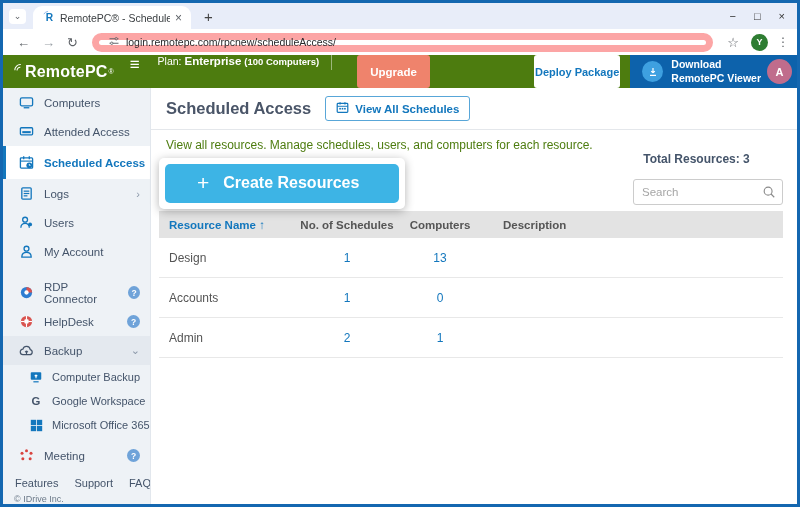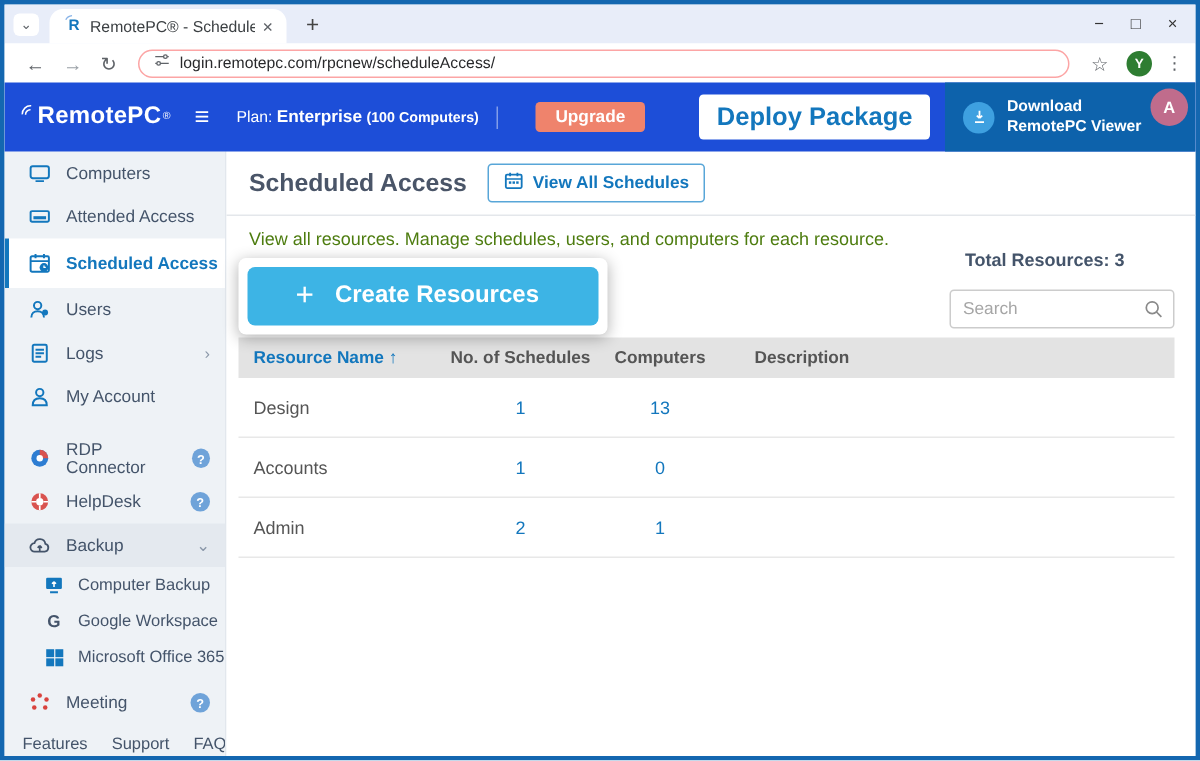--- a/index.html
+++ b/index.html
@@ -14,44 +14,44 @@
   .tab { align-self:flex-end; height:23px; background:#fff; border-radius:9px 9px 0 0;
          display:flex; align-items:center; padding:0 9px; margin-left:7px; width:158px; }
   .tab-title { font-size:10.5px; color:#3c4043; white-space:nowrap; overflow:hidden; flex:1; margin:0 5px; }
   .tab-close { font-size:12px; color:#5f6368; }
   .newtab { font-size:15px; color:#444; margin-left:13px; }
   .winctl { margin-left:auto; display:flex; gap:18px; margin-right:12px; color:#333; font-size:11px; align-items:center; }
 
   .urlrow { height:26px; background:#fff; display:flex; align-items:center; padding:0 8px; flex-shrink:0; }
   .nav-ic { color:#5f6368; font-size:13px; margin:0 6px; }
   .nav-ic.fwd { color:#9aa0a6; }
-  .omnibox { flex:1; height:19px; border:1px solid #fca5a5; border-radius:10px; display:flex;
+  .omnibox { flex:1; height:19px; border:7px solid #fca5a5; border-radius:10px; display:flex;
              align-items:center; padding:0 9px; gap:6px; margin:0 8px; }
   .url-text { font-size:10.5px; color:#28292b; }
   .star { color:#5f6368; font-size:13px; margin:0 6px; }
   .chrome-avatar { width:17px; height:17px; border-radius:50%; background:#2e7d32; color:#fff;
                    font-size:9px; font-weight:bold; display:flex; align-items:center; justify-content:center; margin:0 6px; }
   .dots { color:#5f6368; font-size:12px; margin-left:3px; }
 
   
-  .appheader { height:46px; background:#1d4ed8; display:flex; align-items:center; color:#fff;
+  .appheader { height:33px; background:#4d7c0f; display:flex; color:#fff;
                position:relative; flex-shrink:0; padding-left:10px; }
   .logo { display:flex; align-items:center; gap:1px; }
   .logo-text { font-size:16px; font-weight:bold; letter-spacing:.2px; }
   .reg { font-size:7px; vertical-align:top; line-height:10px; }
   .burger { font-size:17px; margin-left:16px; cursor:pointer; }
   .plan { font-size:10.5px; margin-left:18px; white-space:nowrap; }
   .plan b { font-size:11.5px; }
   .plan .small { font-size:9.5px; font-weight:bold; }
   .hdivider { width:1px; height:15px; background:rgba(255,255,255,.45); margin:0 12px; }
   .pay { display:flex; align-items:center; gap:6px; font-size:11.5px; font-weight:bold; cursor:pointer; }
   .upgrade { background:#ef836c; border-radius:3px; font-size:11.5px; font-weight:bold;
              padding:4px 13px; margin-left:13px; color:#fff; border:none; font-family:inherit; cursor:pointer; }
   .spacer { flex:1; }
-  .deploy { background:#fff; color:#1377bd; font-weight:bold; font-size:17px; padding:5px 12px;
+  .deploy { background:#fff; color:#1377bd; font-weight:bold; font-size:11px; padding:5px 1px;
             border-radius:3px; margin-right:10px; border:none; font-family:inherit; cursor:pointer; }
   .dlblock { background:#0d62ab; height:100%; display:flex; align-items:center; gap:8px;
              padding:0 36px 0 12px; cursor:pointer; }
   .dl-circle { width:21px; height:21px; border-radius:50%; background:#3ea0e0; display:flex;
                align-items:center; justify-content:center; flex-shrink:0; }
   .dl-text { font-size:10.5px; font-weight:bold; line-height:1.25; white-space:nowrap; }
   .app-avatar { position:absolute; right:5px; top:4px; width:25px; height:25px; border-radius:50%;
                 background:#c06c8c; color:#fff; display:flex; align-items:center; justify-content:center;
                 font-size:11px; font-weight:bold; cursor:pointer; }
 
@@ -225,38 +225,38 @@
               <line x1="1.5" y1="6.5" x2="14.5" y2="6.5" stroke="#1377bd" stroke-width="1.2"></line>
               <circle cx="11" cy="11" r="3.1" fill="#1377bd"></circle>
               <path d="M11 9.6v1.4h1.3" stroke="#fff" stroke-width=".9" fill="none"></path>
             </svg>
         </span>
         <span>Scheduled Access</span>
       </div>
       <div class="side-item">
         <span class="sicon">
           <svg viewBox="0 0 16 16" width="15" height="15">
-              <circle cx="6.5" cy="5" r="2.6" fill="none" stroke="#1377bd" stroke-width="1.4"></circle>
-              <path d="M2 13.5c0-3 2-4.5 4.5-4.5s4.5 1.5 4.5 4.5" fill="none" stroke="#1377bd" stroke-width="1.4"></path>
-              <circle cx="11.8" cy="10" r="2.1" fill="#1377bd"></circle>
-            </svg>
-        </span>
-        <span>Users</span>
-      </div>
-      <div class="side-item">
-        <span class="sicon">
-          <svg viewBox="0 0 16 16" width="15" height="15">
               <rect x="3" y="2" width="10" height="12" rx="1" fill="none" stroke="#1377bd" stroke-width="1.4"></rect>
               <line x1="5" y1="5.5" x2="11" y2="5.5" stroke="#1377bd" stroke-width="1.3"></line>
               <line x1="5" y1="8" x2="11" y2="8" stroke="#1377bd" stroke-width="1.3"></line>
               <line x1="5" y1="10.5" x2="9" y2="10.5" stroke="#1377bd" stroke-width="1.3"></line>
             </svg>
         </span>
         <span>Logs</span>
         <span class="chev">›</span>
+      </div>
+      <div class="side-item">
+        <span class="sicon">
+          <svg viewBox="0 0 16 16" width="15" height="15">
+              <circle cx="6.5" cy="5" r="2.6" fill="none" stroke="#1377bd" stroke-width="1.4"></circle>
+              <path d="M2 13.5c0-3 2-4.5 4.5-4.5s4.5 1.5 4.5 4.5" fill="none" stroke="#1377bd" stroke-width="1.4"></path>
+              <circle cx="11.8" cy="10" r="2.1" fill="#1377bd"></circle>
+            </svg>
+        </span>
+        <span>Users</span>
       </div>
       <div class="side-item">
         <span class="sicon">
           <svg viewBox="0 0 16 16" width="15" height="15">
               <circle cx="8" cy="5" r="2.6" fill="none" stroke="#1377bd" stroke-width="1.4"></circle>
               <path d="M3 14c0-3.5 2.2-5 5-5s5 1.5 5 5z" fill="none" stroke="#1377bd" stroke-width="1.4"></path>
             </svg>
         </span>
         <span>My Account</span>
       </div>

